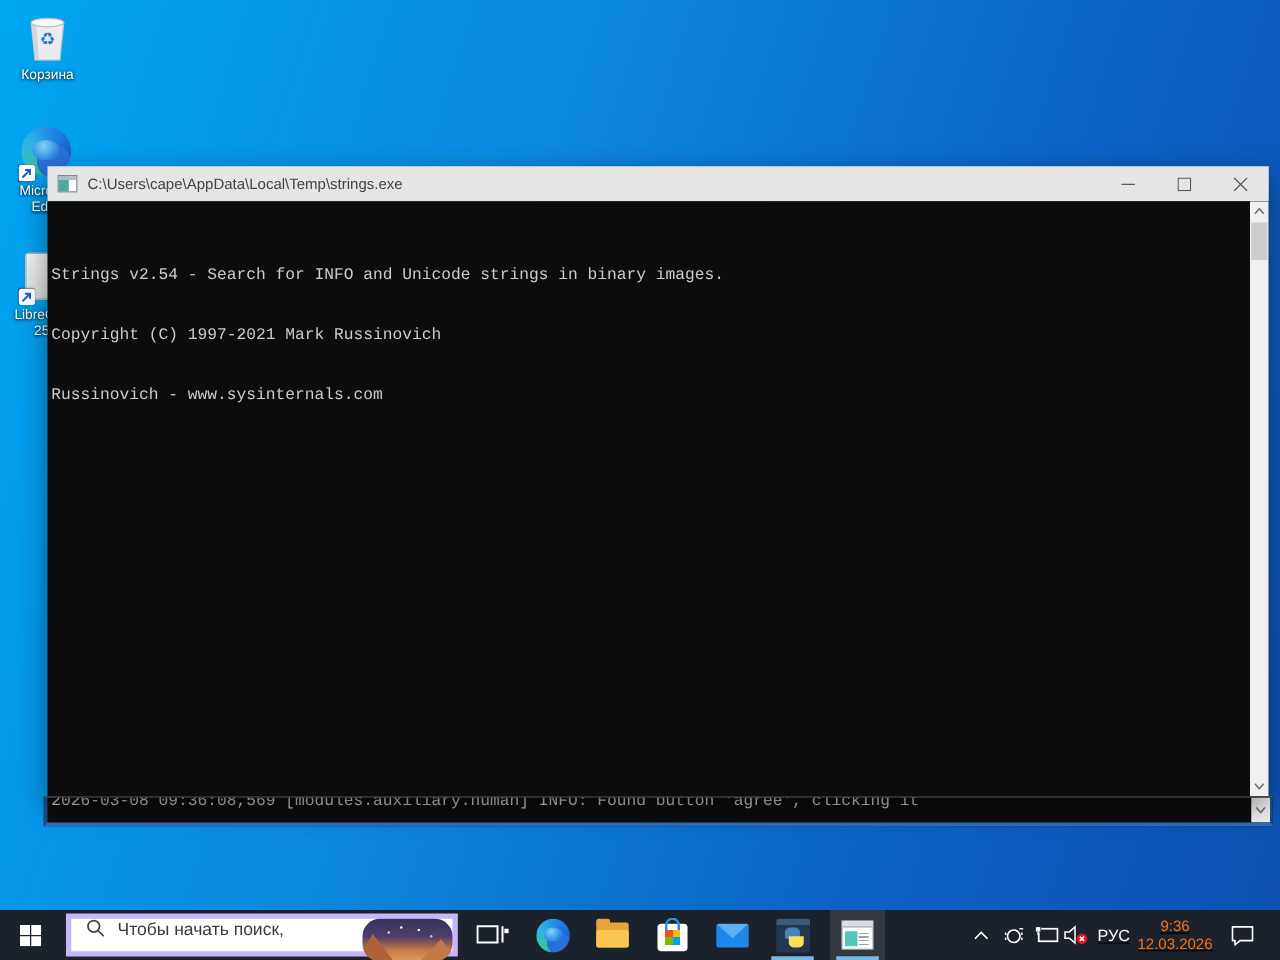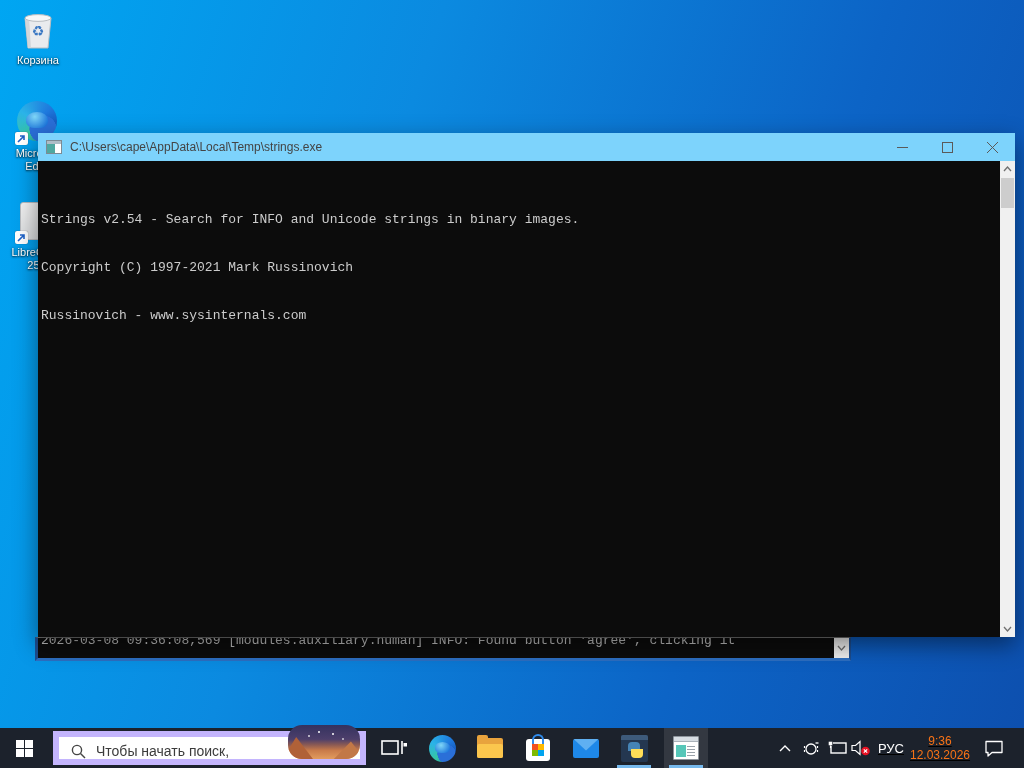--- a/index.html
+++ b/index.html
@@ -30,59 +30,59 @@
   .edge-inner { position:absolute; left:9px; top:11px; width:22px; height:16px;
     border-radius:50% 50% 40% 40%; background:radial-gradient(circle at 40% 30%, #7fd6f7, #1e78dd 80%); }
   .lo-doc { position:absolute; left:3px; top:2px; width:34px; height:38px;
     background:linear-gradient(180deg,#f3f3f3,#d9dbdd); border:1px solid #b9bcc0; border-radius:3px; }
 
   
   .win {
     position:absolute; left:38px; top:133px; width:977px; height:504px; z-index:5;
     box-shadow:0 8px 22px rgba(0,0,0,.45);
   }
-  .titlebar { height:28px; background:#7dd3fc; display:flex; align-items:center; }
+  .titlebar { height:28px; background:#e5e5e5; display:flex; align-items:center; }
   .titlebar .appicon { width:16px; height:14px; margin:0 8px 0 8px; position:relative;
     background:#fff; border:1px solid #7d8b94; }
   .titlebar .appicon::before { content:""; position:absolute; left:0; top:0; width:8px; height:12px; background:#4fa8a0; }
   .titlebar .appicon::after  { content:""; position:absolute; left:0; top:0; right:0; height:3px; background:#aebdc6; }
   .title-text { font-size:12px; color:#444; flex:1 1 auto; white-space:nowrap; overflow:hidden; }
   .caption-btn { width:45px; height:28px; display:flex; align-items:center; justify-content:center; }
   .console-body { position:relative; height:476px; background:#0c0c0c; overflow:hidden; }
   .console-text {
     padding:19px 0 0 3px; font-family:"Liberation Mono","DejaVu Sans Mono",monospace;
     font-size:13px; line-height:16px; color:#cccccc; white-space:pre;
   }
   .scrollbar { position:absolute; top:0; right:0; width:15px; height:100%; background:#f0f0f0; }
   .sb-btn { position:absolute; left:0; width:15px; height:16px; display:flex; align-items:center; justify-content:center; }
   .sb-up { top:0; } .sb-down { bottom:0; }
   .sb-thumb { position:absolute; left:1px; top:17px; width:13px; height:30px; background:#cdcdcd; }
 
   
   .log-strip {
-    position:absolute; left:35px; top:637px; width:816px; height:24px; z-index:4;
+    position:absolute; left:35px; top:637px; width:983px; height:24px; z-index:4;
     background:#0c0c0c; border-top:1px solid #6e6e6e;
     border-left:3px solid #1d4d8f; border-right:2px solid #1d4d8f; border-bottom:3px solid #2d6fc2;
     overflow:hidden;
   }
   .log-text {
     margin-top:-5px; padding-left:3px;
     font-family:"Liberation Mono","DejaVu Sans Mono",monospace;
     font-size:13px; line-height:16px; color:#bcbcbc; white-space:pre;
   }
   .log-sb { position:absolute; right:0; top:0; width:15px; height:100%; background:#f0f0f0;
     display:flex; align-items:center; justify-content:center; }
 
   
   .taskbar { position:absolute; left:0; bottom:0; width:1024px; height:40px; background:#1c222c; z-index:10; }
   .tb-btn { position:absolute; top:0; height:40px; display:flex; align-items:center; justify-content:center;text-decoration:underline; }
   .start { left:0; width:48px; }
   .searchbox {
     position:absolute; left:53px; top:3px; width:313px; height:34px; background:#ffffff;
-    display:flex; align-items:flex-end; border:6px solid #c4b5fd;
+    display:flex; align-items:flex-start; border:4px solid #c4b5fd;
   }
   .searchbox .mag { margin:0 10px 0 12px; }
   .search-ph { font-size:14px; color:#3b3b3b; flex:1; }
   .bing-img {
     position:relative; width:72px; height:34px; margin-left:auto; border-radius:14px; overflow:hidden; flex:0 0 auto;
     background:linear-gradient(180deg,#34325f 0%,#4d3f6b 42%,#8a5a54 58%,#c97b4a 75%,#e29c5e 100%);
   }
   .bing-img::before { content:""; position:absolute; left:-8px; bottom:-4px; width:36px; height:26px;
     background:#b06138; clip-path:polygon(0 100%,45% 0,100% 100%); }
   .bing-img::after { content:""; position:absolute; right:-8px; bottom:-4px; width:38px; height:24px;

